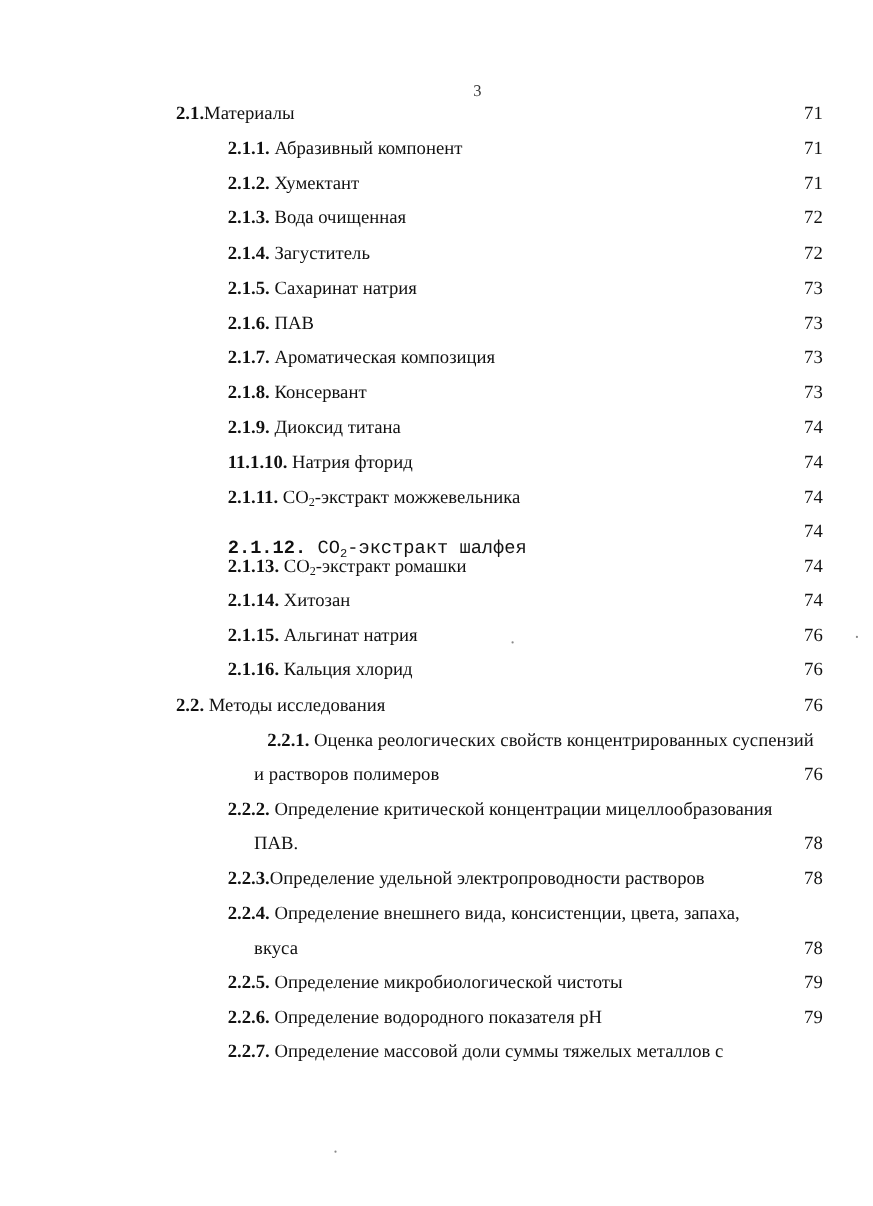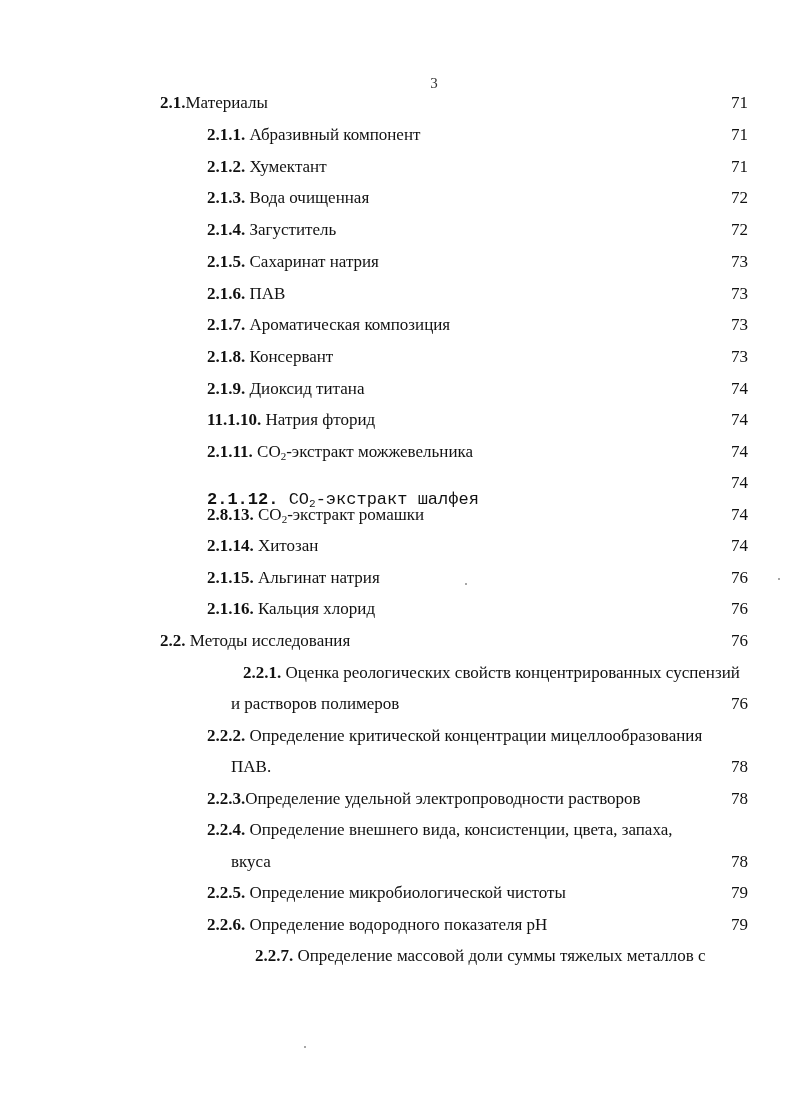--- a/index.html
+++ b/index.html
@@ -122,21 +122,21 @@
     <span class="num">2.1.11.</span> <span class="title"><span>CO</span><sub>2</sub><span>-экстракт можжевельника</span></span>
   </div>
   <div class="page-ref" style="left:708px; top:442px;">74</div>
 
   <div class="toc-row" style="left:207px; top:490px;font-family:Liberation Mono, monospace;">
     <span class="num">2.1.12.</span> <span class="title"><span>CO</span><sub>2</sub><span>-экстракт шалфея</span></span>
   </div>
   <div class="page-ref" style="left:708px; top:473px;">74</div>
 
   <div class="toc-row" style="left:207px; top:505px;">
-    <span class="num">2.8.13.</span> <span class="title"><span>CO</span><sub>2</sub><span>-экстракт ромашки</span></span>
+    <span class="num">2.1.13.</span> <span class="title"><span>CO</span><sub>2</sub><span>-экстракт ромашки</span></span>
   </div>
   <div class="page-ref" style="left:708px; top:505px;">74</div>
 
   <div class="toc-row" style="left:207px; top:536px;">
     <span class="num">2.1.14.</span> <span class="title">Хитозан</span>
   </div>
   <div class="page-ref" style="left:708px; top:536px;">74</div>
 
   <div class="toc-row" style="left:207px; top:568px;">
     <span class="num">2.1.15.</span> <span class="title">Альгинат натрия</span>
@@ -185,21 +185,21 @@
   <div class="toc-row" style="left:207px; top:883px;">
     <span class="num">2.2.5.</span> <span class="title">Определение микробиологической чистоты</span>
   </div>
   <div class="page-ref" style="left:708px; top:883px;">79</div>
 
   <div class="toc-row" style="left:207px; top:915px;">
     <span class="num">2.2.6.</span> <span class="title">Определение водородного показателя pH</span>
   </div>
   <div class="page-ref" style="left:708px; top:915px;">79</div>
 
-  <div class="toc-row" style="left:207px; top:946px;margin-left:48px;">
+  <div class="toc-row" style="left:207px; top:946px;">
     <span class="num">2.2.7.</span> <span class="title">Определение массовой доли суммы тяжелых металлов с</span>
   </div>
 
   <div class="speck" style="left:465px; top:583px;"></div>
   <div class="speck" style="left:778px; top:578px;"></div>
   <div class="speck" style="left:304px; top:1046px;"></div>
 
 </div>
 
 </body></html>

